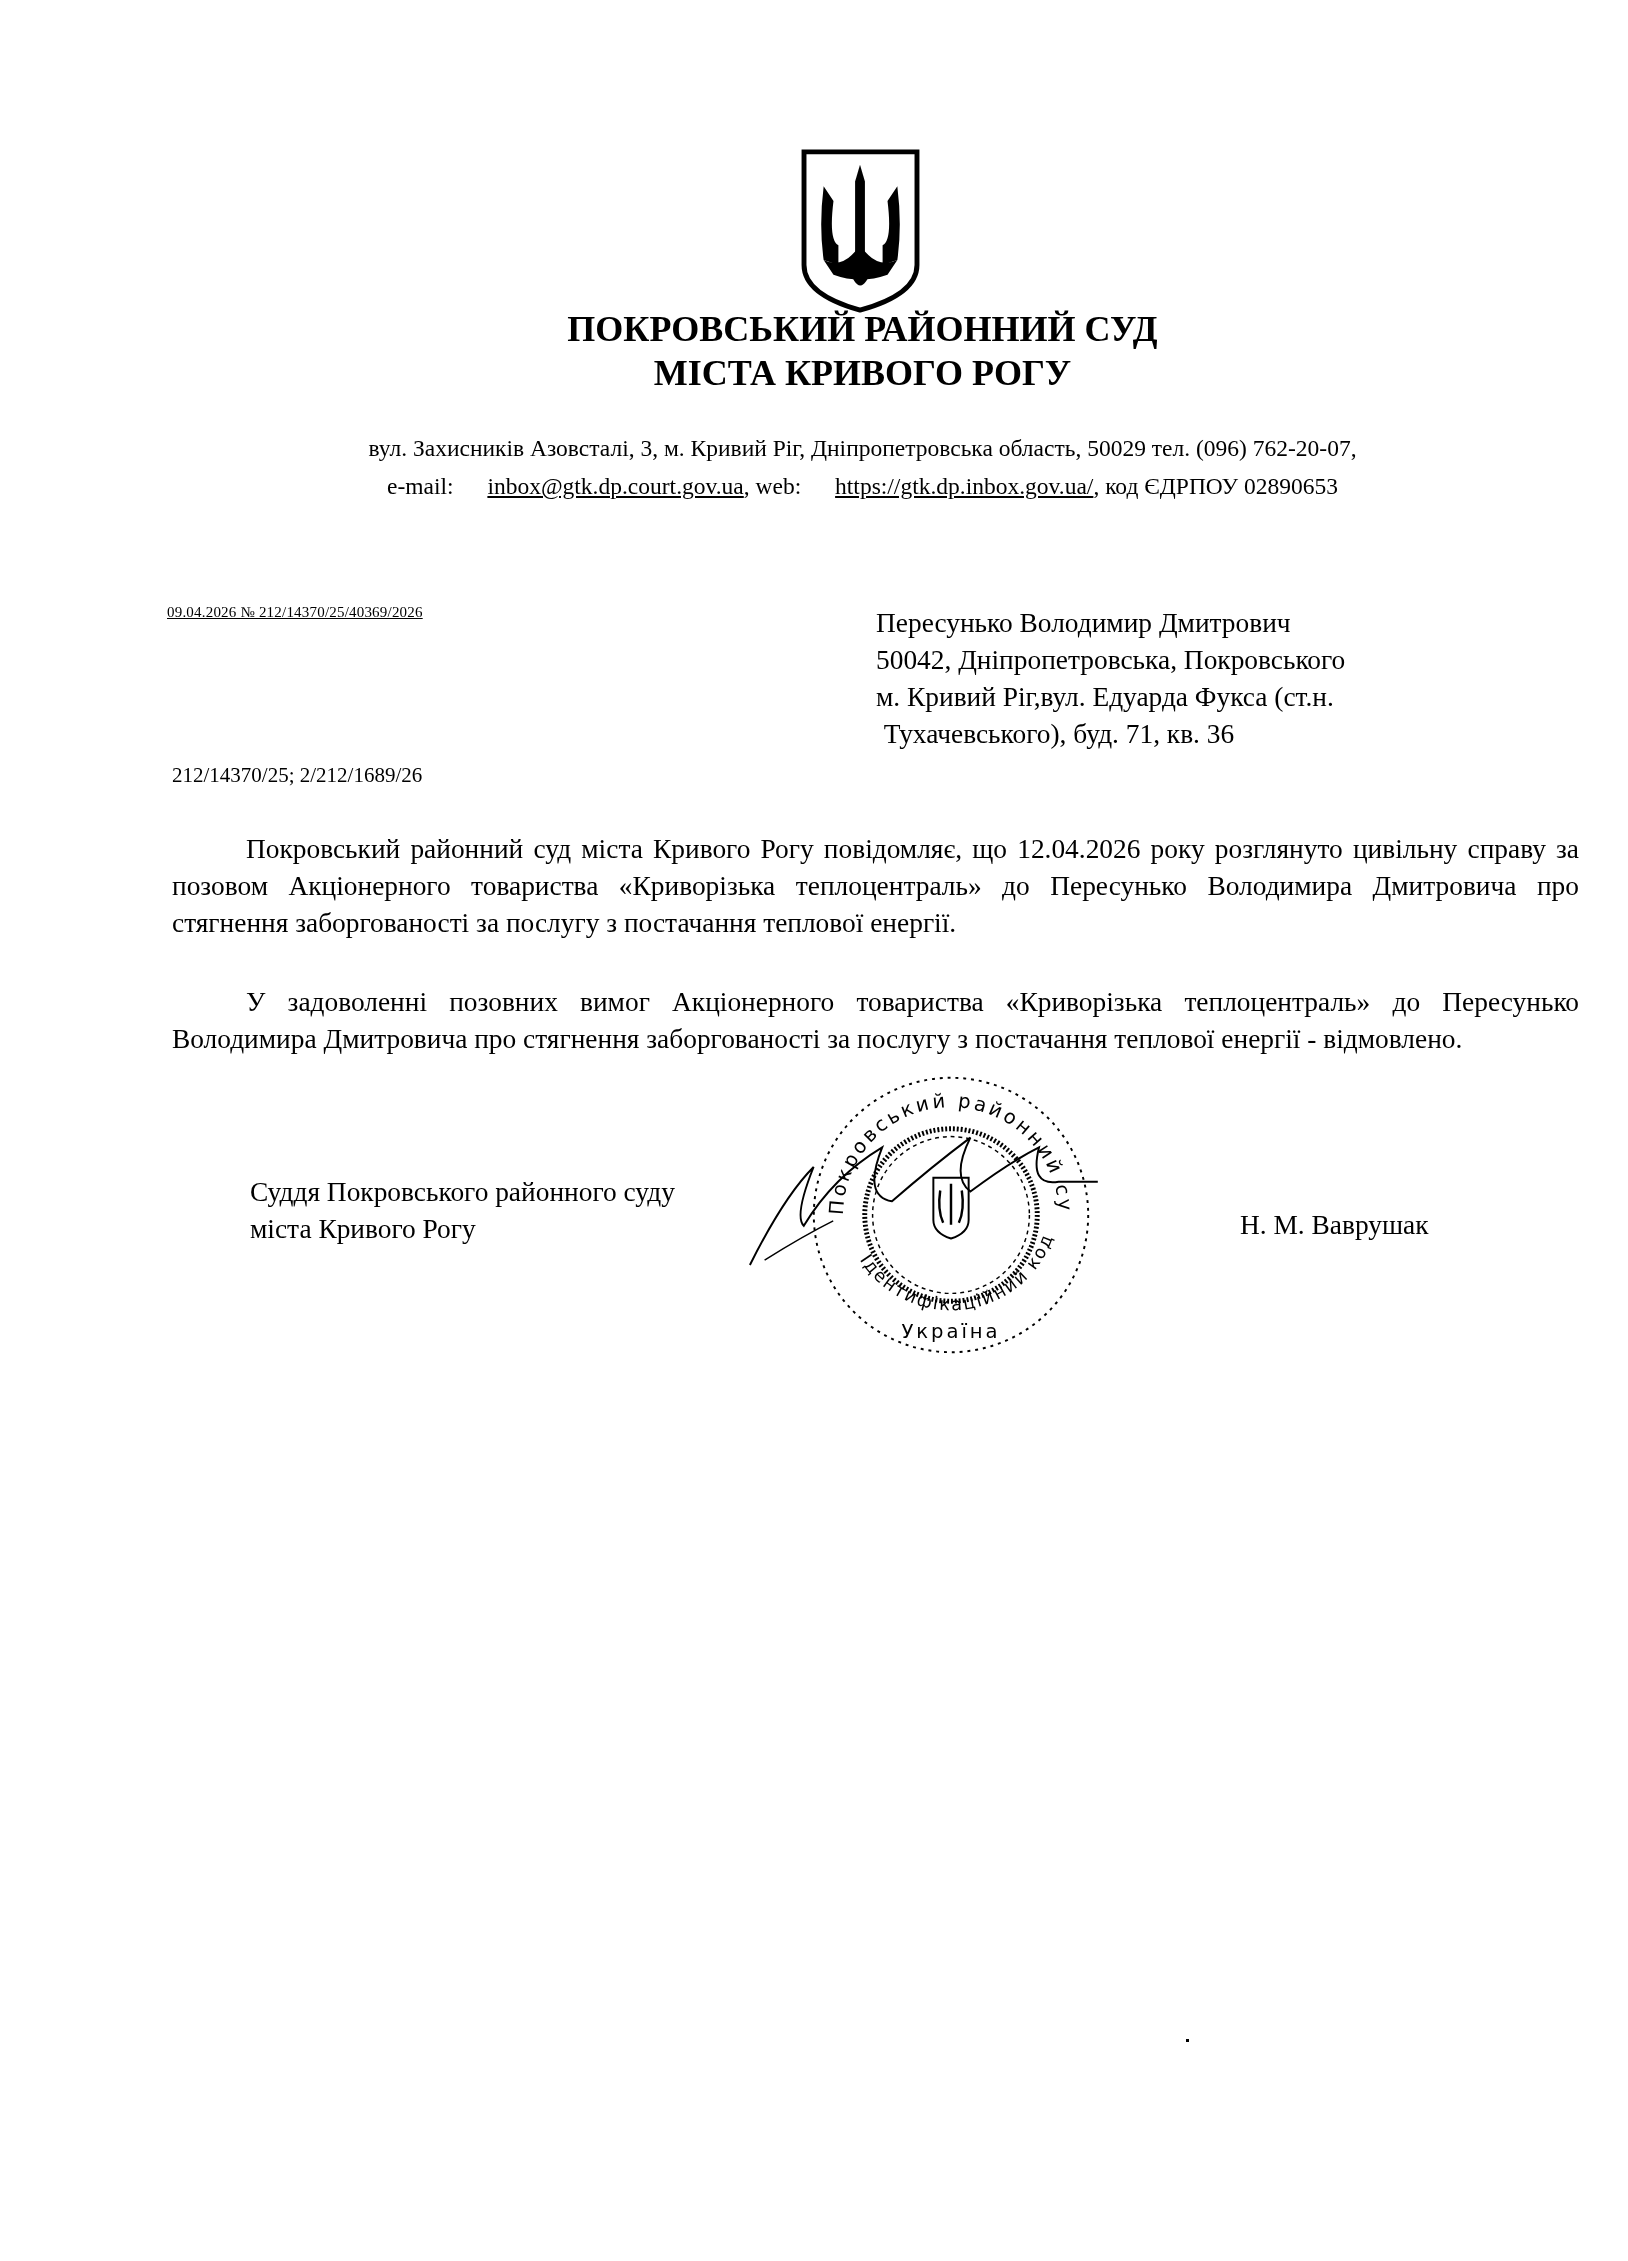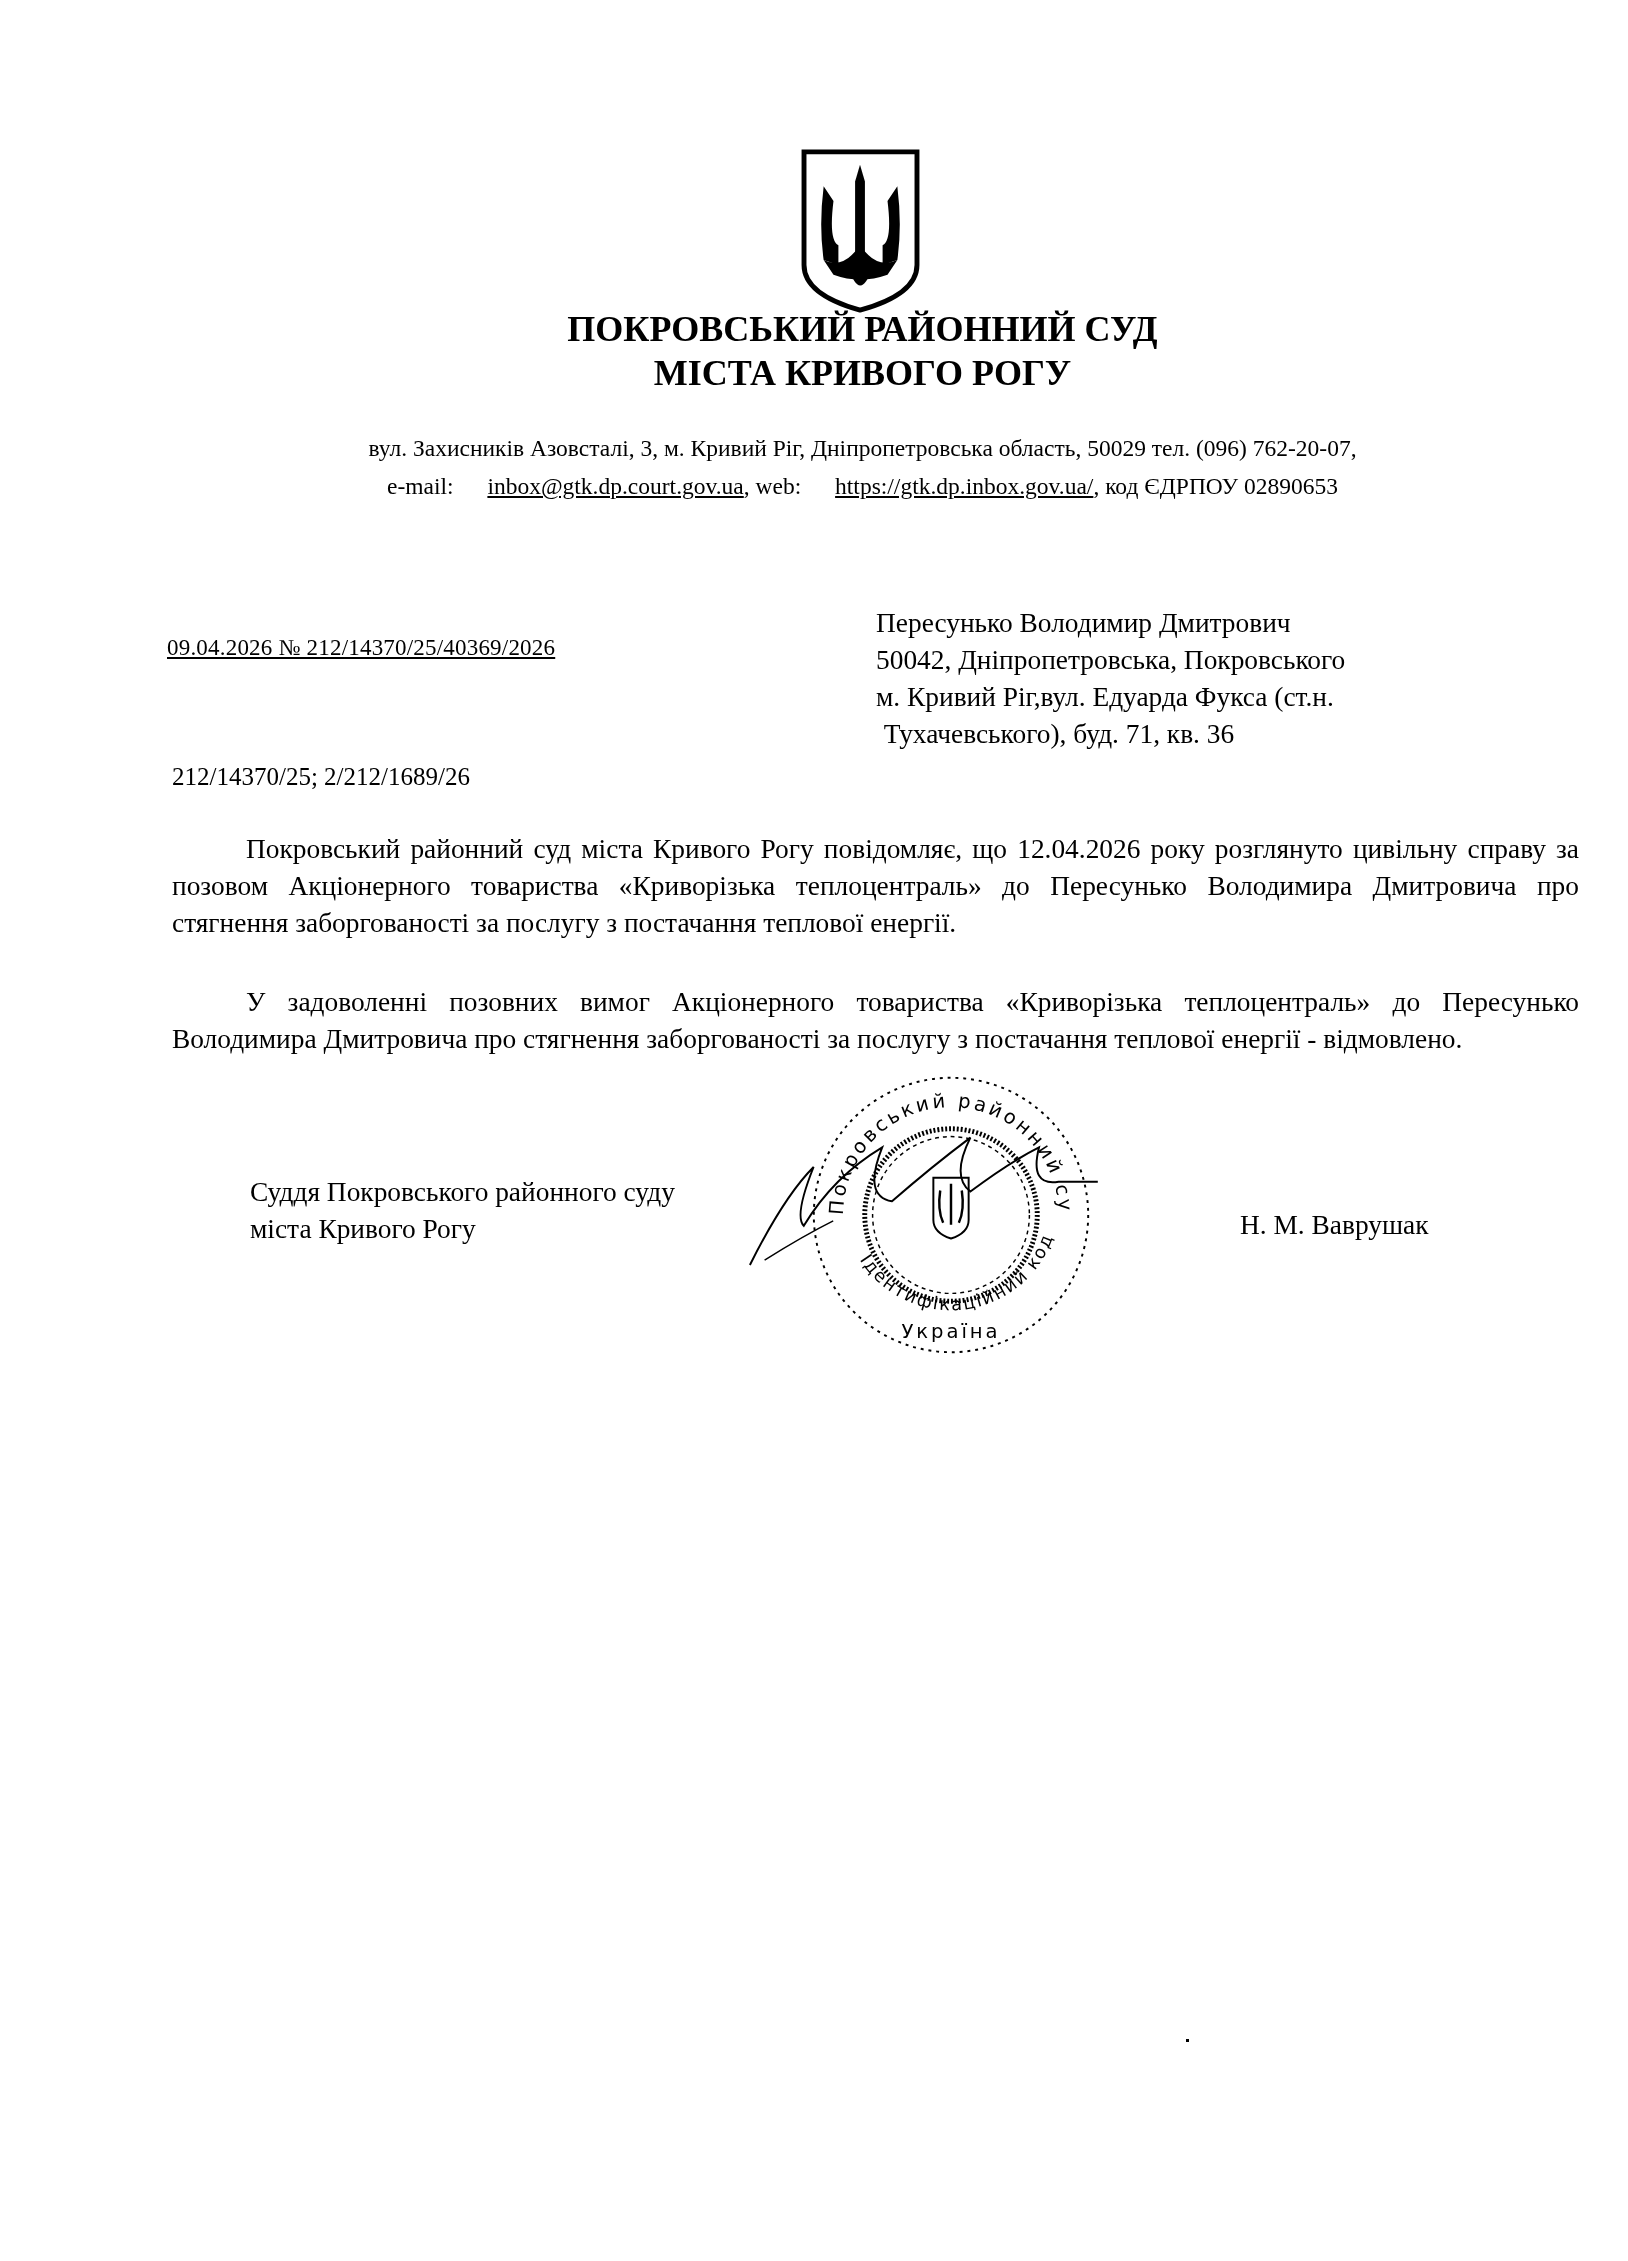--- a/index.html
+++ b/index.html
@@ -7,24 +7,24 @@
          font-family: "Liberation Serif", "DejaVu Serif", serif; color: #000; }
   .abs { position: absolute; }
   .emblem { left: 799px; top: 147px; width: 123px; height: 167px; }
   .title { left: 0; width: 1725px; text-align: center; font-weight: bold; font-size: 36px; line-height: 45px; }
   .title1 { top: 307px; }
   .title2 { top: 351px; }
   .addr { left: 0; width: 1725px; text-align: center; font-size: 23.5px; line-height: 35px; }
   .addr1 { top: 431px; }
   .addr2 { top: 469px; }
   .u { text-decoration: underline; margin-left: 28px; }
-  .dateline { left: 167px; top: 635px; font-size: 23px; text-decoration: underline; letter-spacing: 0.2px; }
+  .dateline { left: 167px; top: 604px; font-size: 15px; text-decoration: underline; letter-spacing: 0.2px; }
   .recipient { left: 876px; top: 605px; font-size: 27.4px; line-height: 37px; }
   .recipient .indent { padding-left: 7.8px; }
-  .caseref { left: 172px; top: 763px; font-size: 25px; }
+  .caseref { left: 172px; top: 763px; font-size: 21px; }
   .para { left: 172px; width: 1407px; font-size: 27.4px; line-height: 37px; text-align: justify; }
   .para1 { top: 831px; }
   .para2 { top: 984px; }
   .indent-first { text-indent: 74px; }
   .sig-left { left: 250px; top: 1174px; font-size: 27.4px; line-height: 37px; }
   .sig-right { left: 1240px; top: 1210px; font-size: 27.4px; text-align: center; }
   .stamp { left: 804px; top: 1068px; width: 294px; height: 294px; }
   .signature { left: 745px; top: 1108px; width: 392px; height: 167px; }
   .dot { left: 1186px; top: 2039px; width: 2.9px; height: 2.9px; background: #000; }
 </style>

